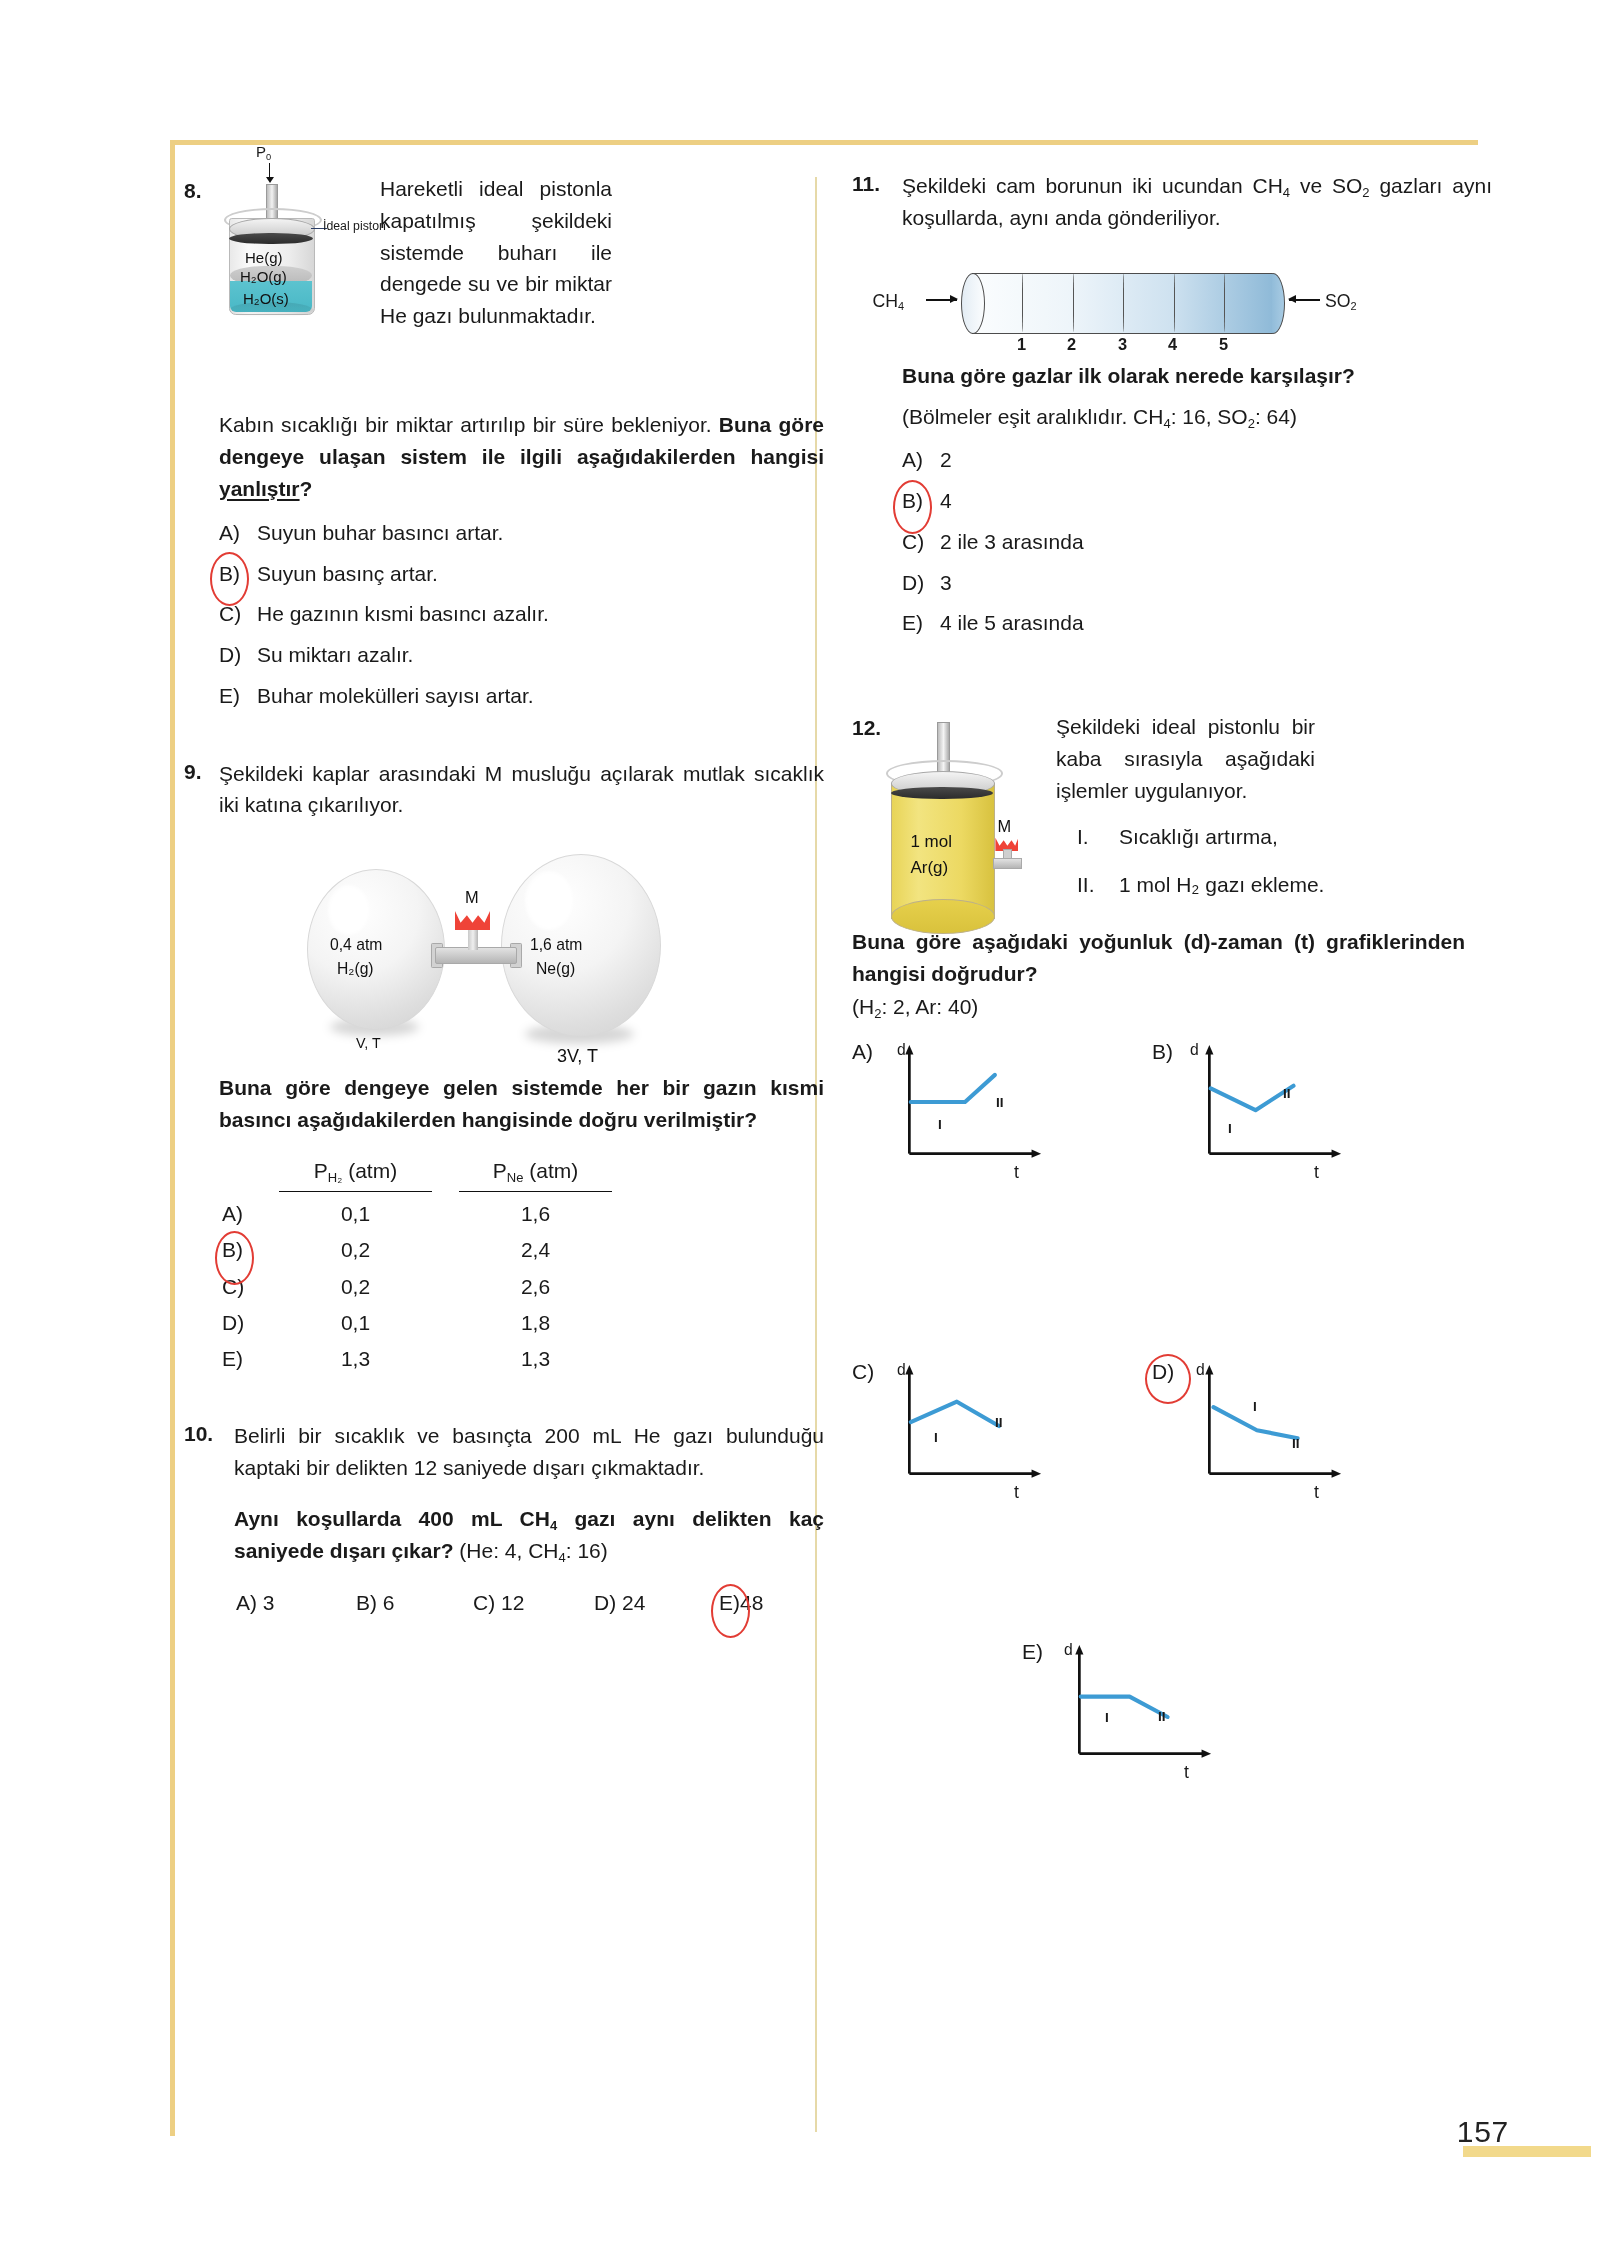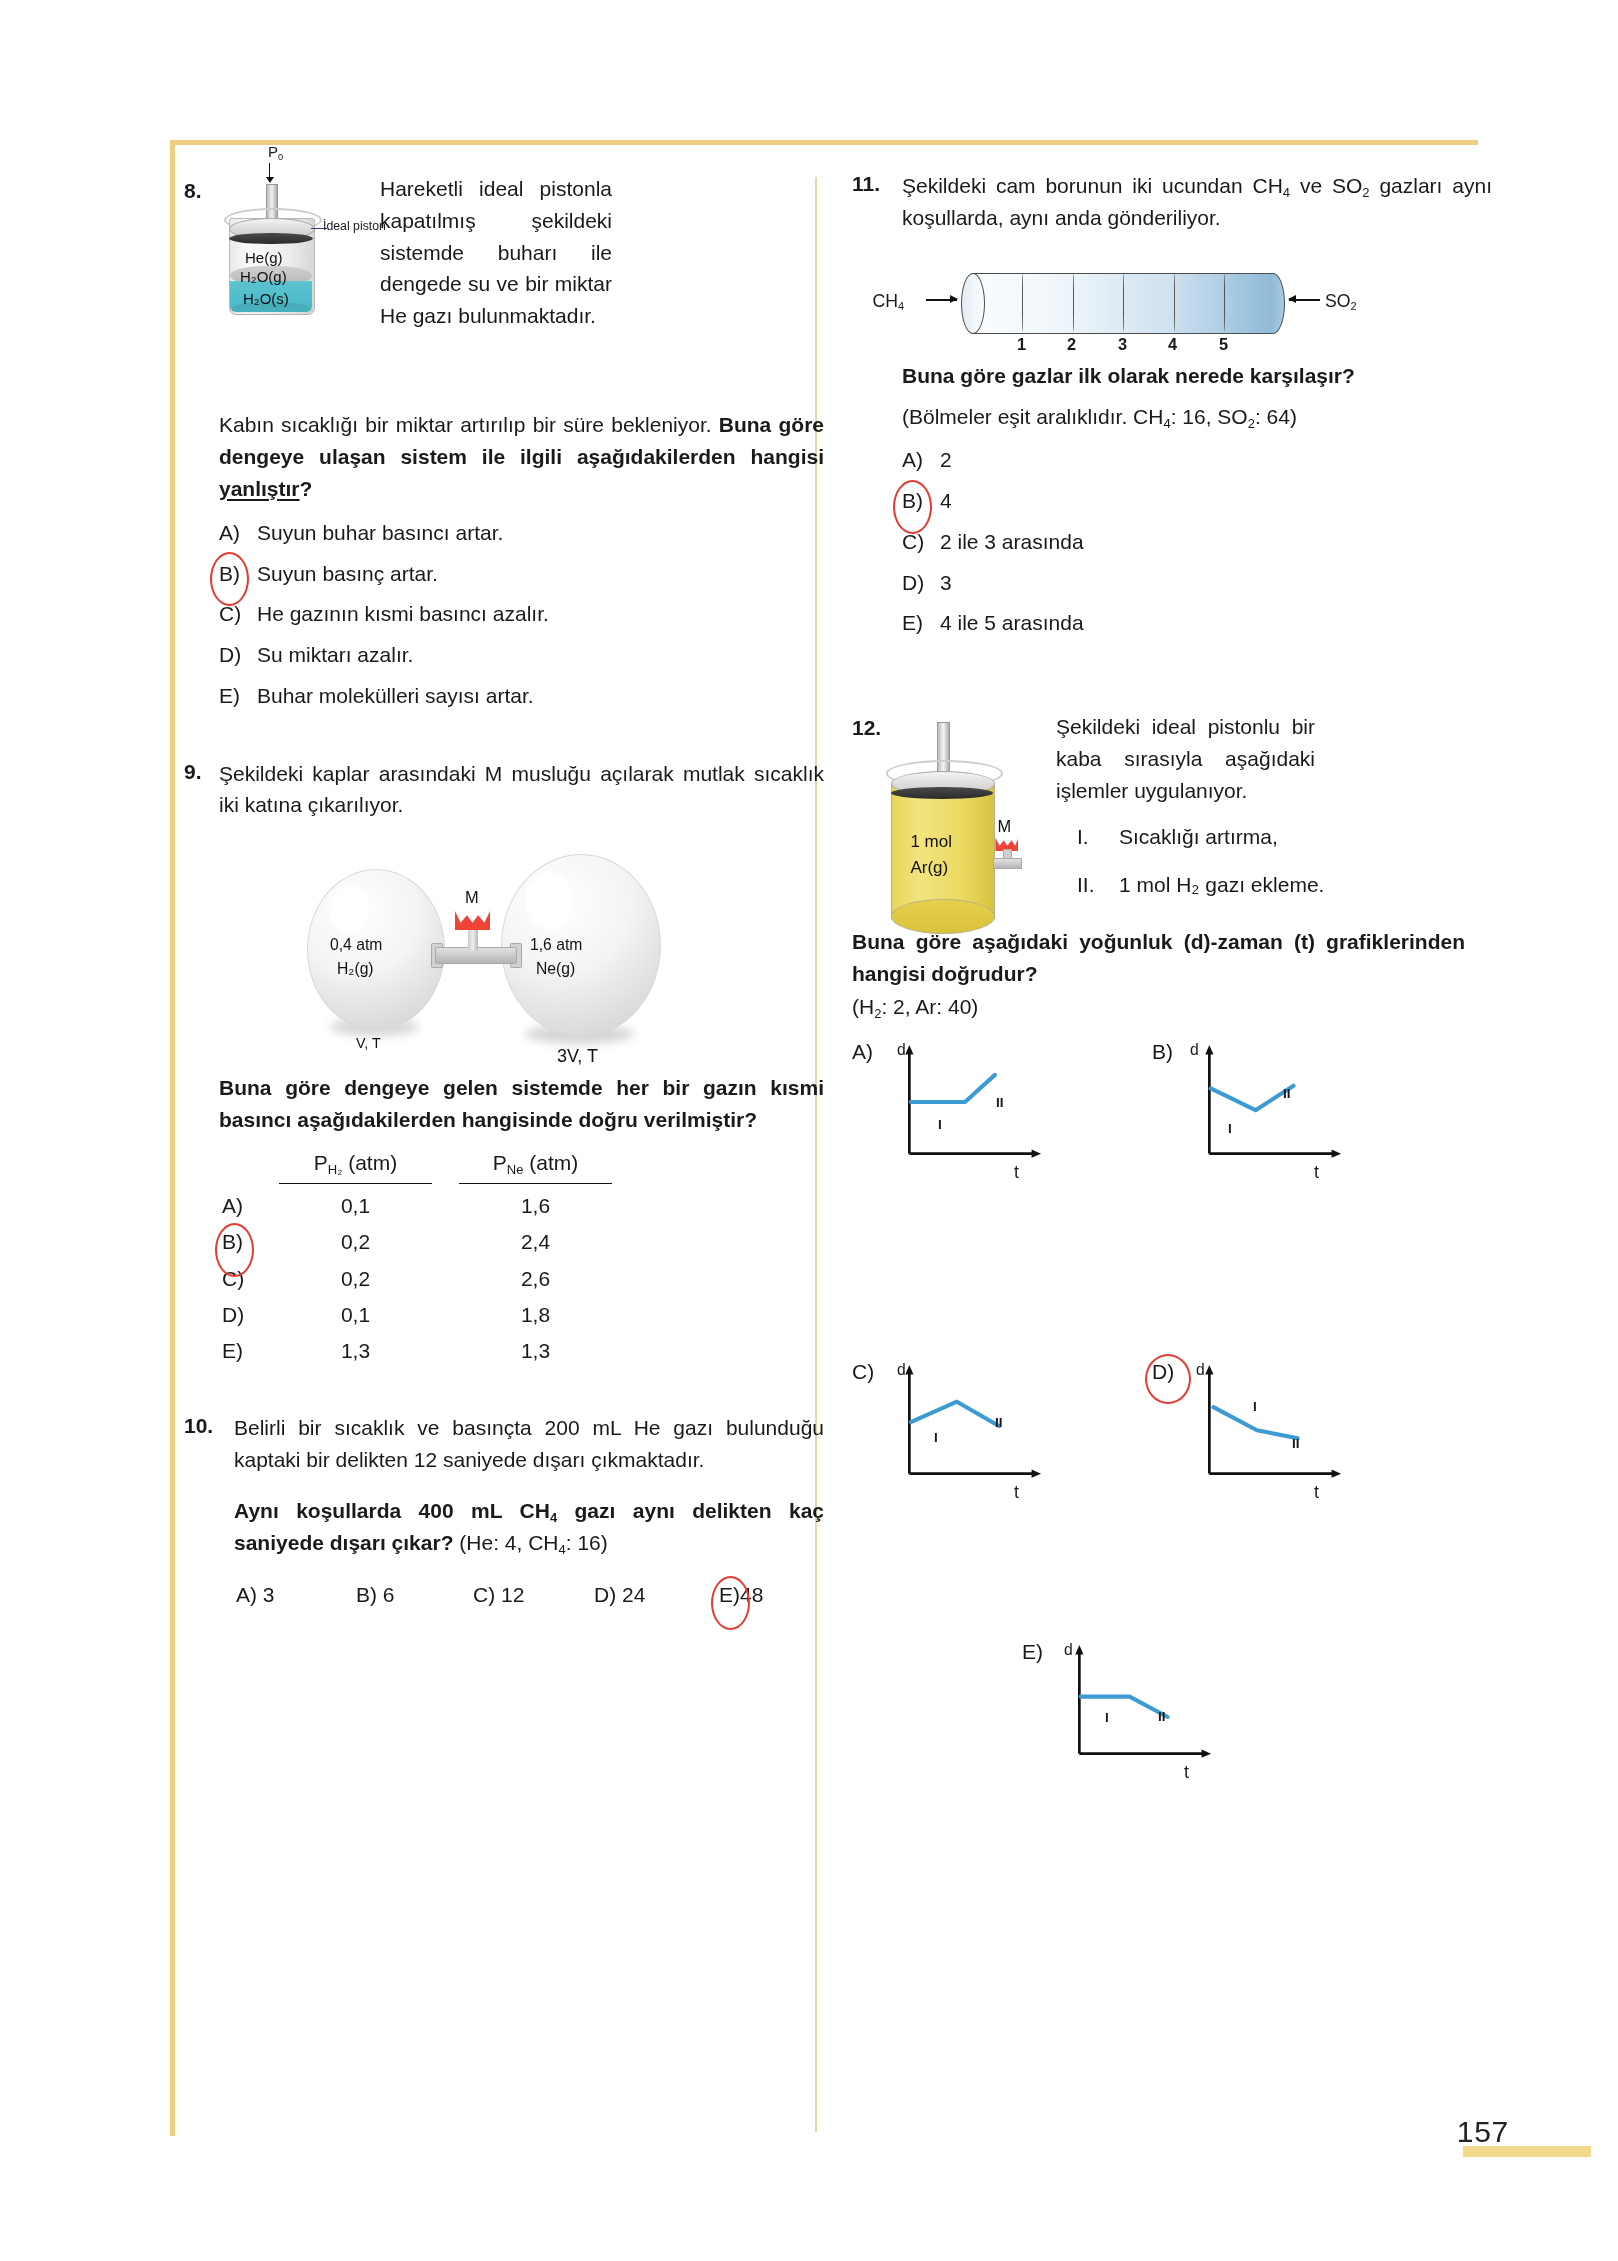--- a/index.html
+++ b/index.html
@@ -57,21 +57,21 @@
     background:linear-gradient(180deg,#cfcfcf,#b9b9b9);border-radius:50%/60%;}
   .cyl-rim{position:absolute;left:21px;top:35px;width:94px;height:20.4px;border:2px solid #cdcdcd;border-radius:50%;}
   .piston-disc{position:absolute;left:26px;top:45px;width:84px;height:20.4px;
     background:linear-gradient(180deg,#f3f3f3,#c5c5c5);border:1.4px solid #a8a8a8;border-radius:50%;}
   .piston-ring{position:absolute;left:26px;top:60px;width:84px;height:11.6px;
     background:linear-gradient(180deg,#4a4a4a,#2b2b2b);border-radius:50%;}
   .piston-rod{position:absolute;left:63px;top:11px;width:10.2px;height:42px;
     background:linear-gradient(90deg,#bcbcbc,#f2f2f2,#a9a9a9);border:0.7px solid #9a9a9a;}
   .cyl-base{position:absolute;left:26px;top:129px;width:84px;height:16.4px;
     background:linear-gradient(180deg,rgba(0,0,0,.10),rgba(0,0,0,0));border-radius:50%;}
-  .p0-label{position:absolute;left:53px;top:-30px;font-size:15px;margin-left:12px;}
+  .p0-label{position:absolute;left:53px;top:-30px;font-size:15px;}
   .p0-arrow{position:absolute;left:66px;top:-9.5px;width:1.4px;height:17.7px;background:#111;}
   .p0-arrow:after{content:"";position:absolute;left:-3.4px;top:13.6px;border-left:4.1px solid transparent;border-right:4.1px solid transparent;border-top:6.8px solid #111;}
   .ideal-piston-lbl{position:absolute;left:120px;top:46px;font-size:12.3px;white-space:nowrap;}
   .ideal-piston-line{position:absolute;left:108px;top:55px;width:16.4px;height:1.4px;background:#2b3d66;}
   .fig-txt{position:absolute;font-size:15px;color:#111;white-space:nowrap;}
 
   
   .fig9{position:relative;height:204px;margin:17.7px 0 2.7px 0;}
   .flask{position:absolute;border-radius:50%;
     background:radial-gradient(circle at 36% 26%,#ffffff 0%,#f4f4f4 42%,#dedede 74%,#cfcfcf 100%);
@@ -206,21 +206,21 @@
         <span class="fig-txt" style="left:146px;top:97px;font-size:15.7px;">0,4 atm</span>
         <span class="fig-txt" style="left:153px;top:121px;font-size:15.7px;">H₂(g)</span>
         <span class="fig-txt" style="left:346px;top:97px;font-size:15.7px;">1,6 atm</span>
         <span class="fig-txt" style="left:352px;top:121px;font-size:15.7px;">Ne(g)</span>
         <span class="fig-txt" style="left:172px;top:196px;font-size:14.3px;">V, T</span>
         <span class="fig-txt" style="left:373px;top:207px;font-size:18px;">3V, T</span>
       </div>
 
       <div class="body-text bold indent" style="margin-top:29px;">Buna göre dengeye gelen sistemde her bir gazın kısmi basıncı aşağıdakilerden hangisinde doğru verilmiştir?</div>
 
-      <div style="margin-top:15px;padding-left:38px;position:relative;">
+      <div style="margin-top:23px;padding-left:38px;position:relative;">
         <div style="display:flex;font-size:21px;">
           <div style="width:57px;"></div>
           <div style="width:153px;text-align:center;border-bottom:1.4px solid #111;padding-bottom:2.7px;">
             <span>P</span><sub>H₂</sub><span> (atm)</span>
           </div>
           <div style="width:27px;"></div>
           <div style="width:153px;text-align:center;border-bottom:1.4px solid #111;padding-bottom:7px;">
             <span>P</span><sub>Ne</sub><span> (atm)</span>
           </div>
         </div>

